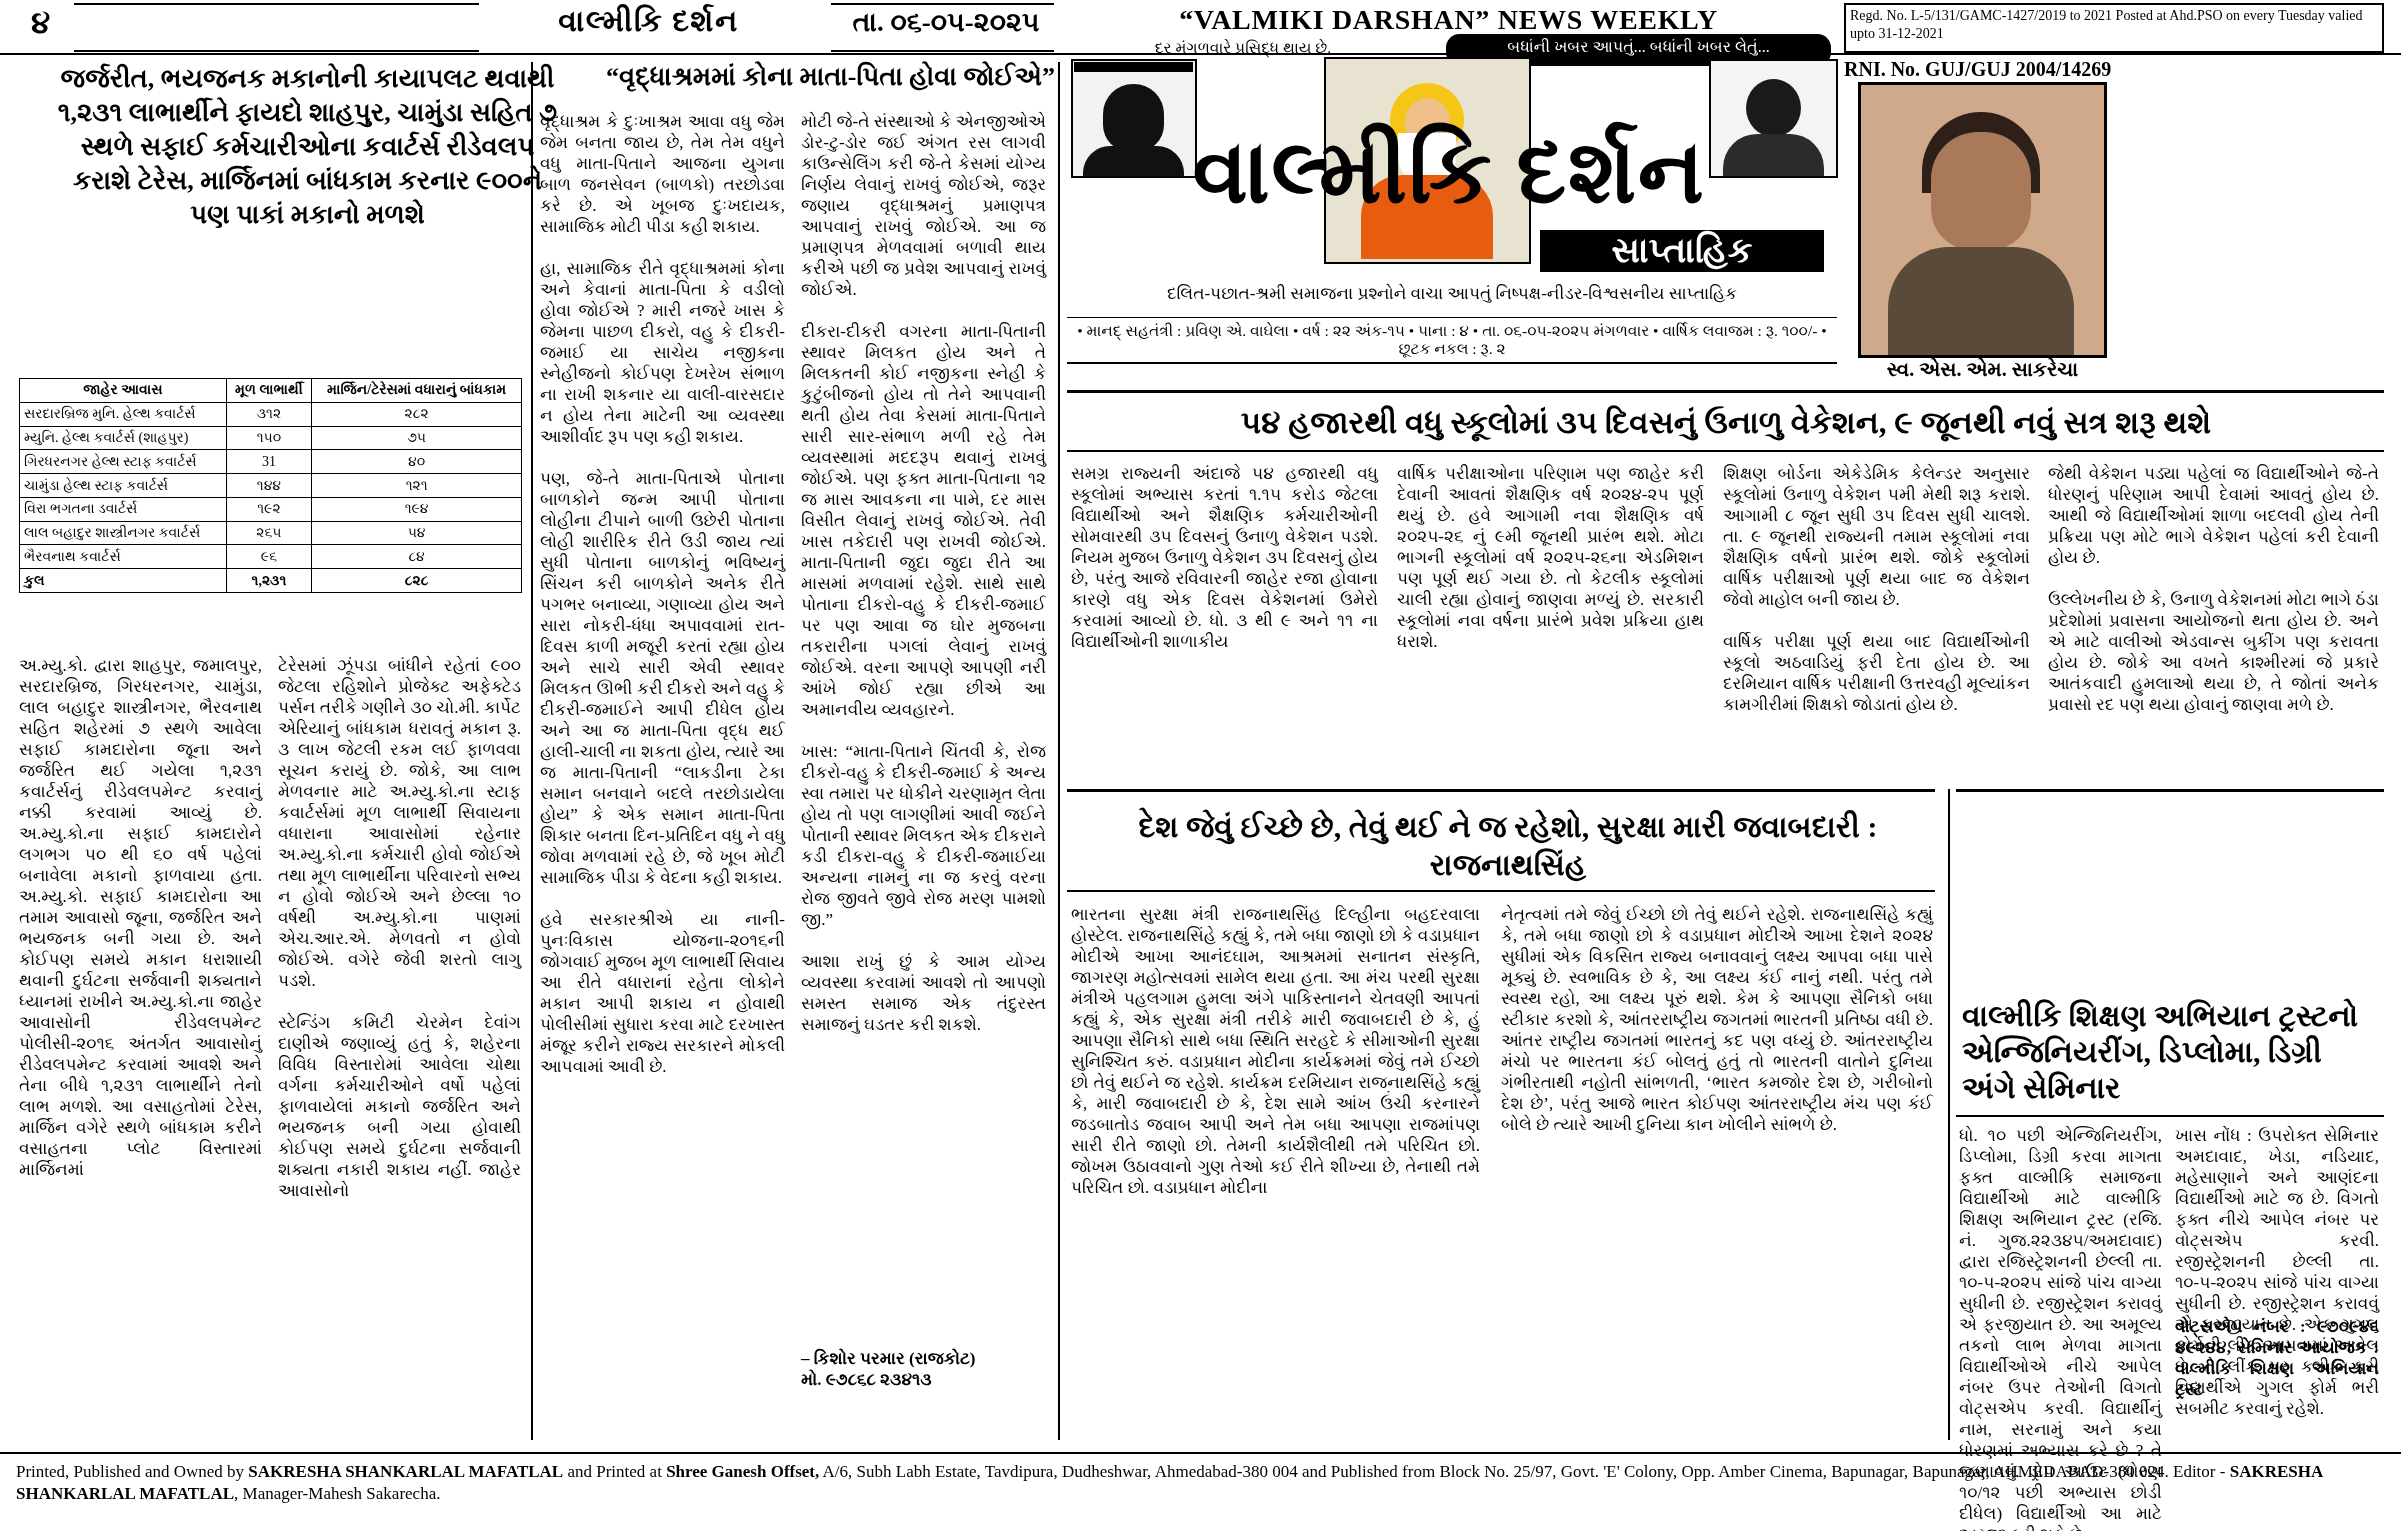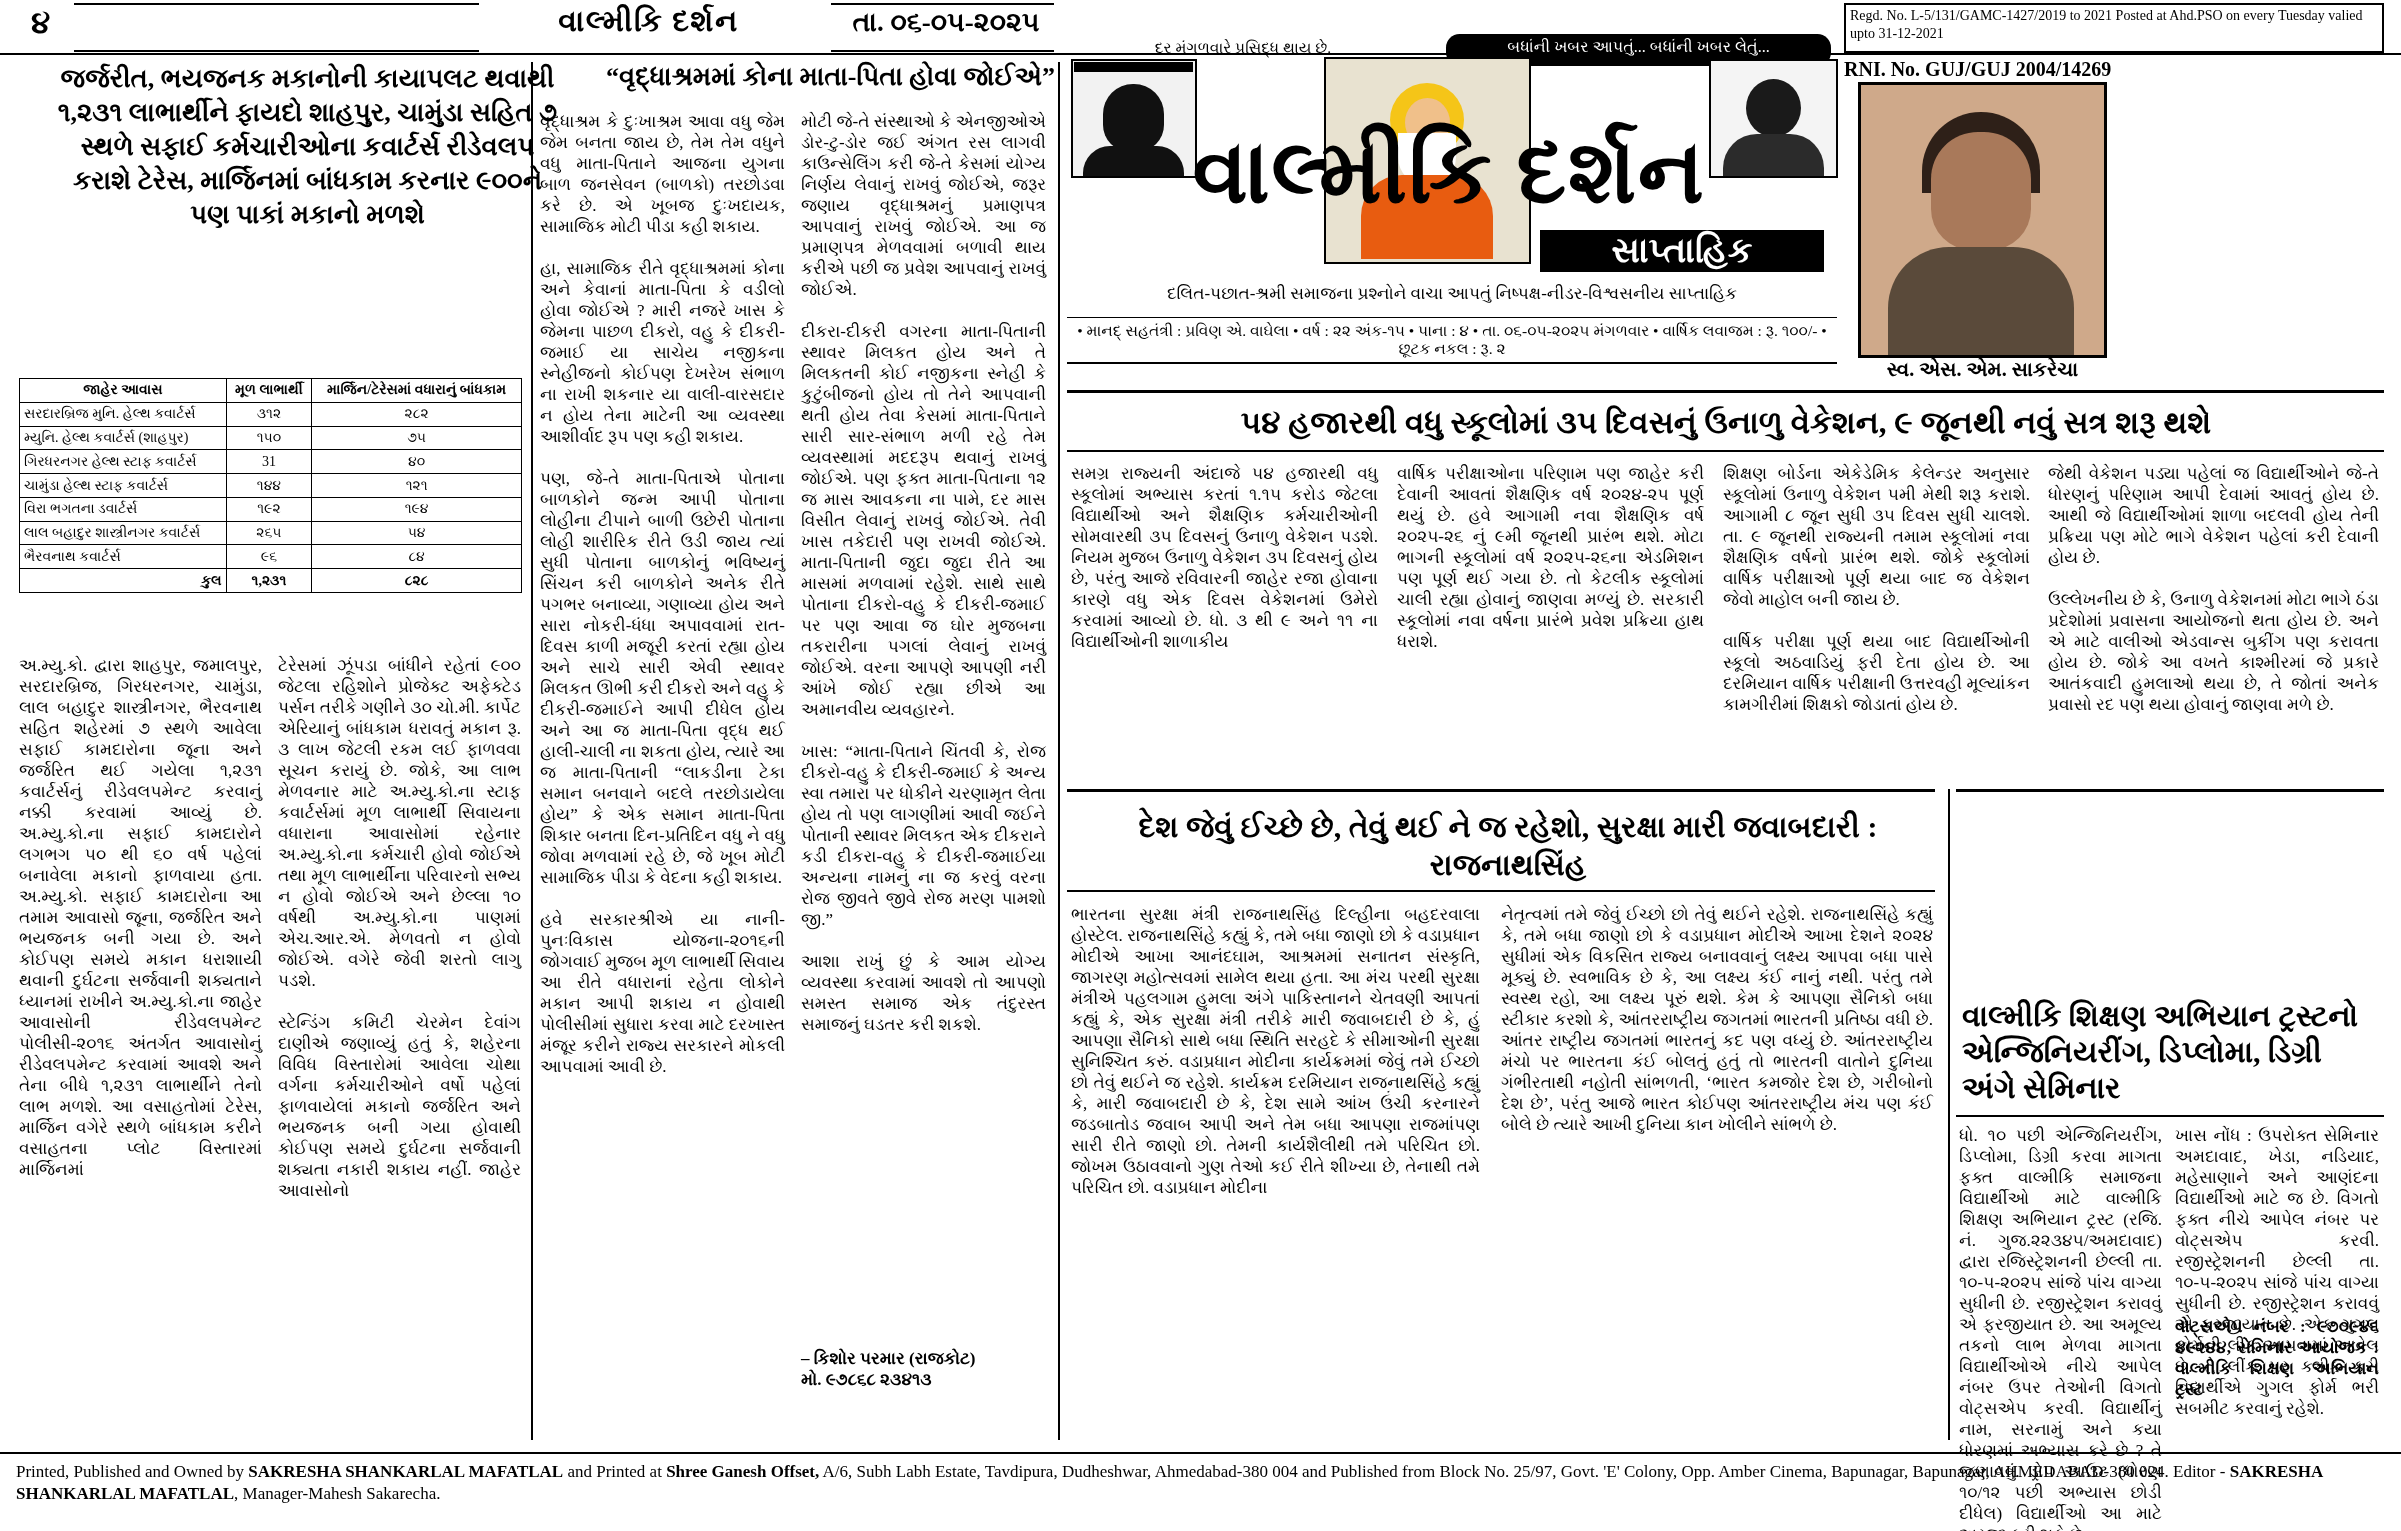--- a/index.html
+++ b/index.html
@@ -1,20 +1,20 @@
 <!DOCTYPE html>
 <html style="font-size:10.8px"><head>
 <meta charset="utf-8">
 <style>
   html,body{margin:0;padding:0;background:#fff;}
   body{width:2401px;height:1531px;font-family:"Liberation Serif",serif;color:#000;}
   .page{position:relative;width:2401px;height:1531px;overflow:hidden;background:#fff;}
 
   
-  .bold{font-weight:bold;text-align:right;}
+  .bold{font-weight:bold;}
   .center{text-align:center;}
 
   
   .topstrip{position:absolute;left:0;top:0;width:2401px;height:53px;border-bottom:2px solid #000;}
   .pagenum{position:absolute;left:13.5px;top:5.4px;width:54px;font-size:31px;font-weight:bold;text-align:center;}
   .leftrule{position:absolute;left:74px;top:2.7px;width:405px;height:45px;border-top:2.7px solid #000;border-bottom:2.7px solid #000;}
   .mastheadsmall{position:absolute;left:473px;top:4px;width:351px;font-size:30px;font-weight:bold;text-align:center;letter-spacing:1.4px;}
   .daterule{position:absolute;left:831px;top:2.7px;width:223px;height:45px;border-top:2.7px solid #000;border-bottom:2.7px solid #000;}
   .datetext{position:absolute;left:838px;top:6.8px;width:216px;font-size:27px;font-weight:bold;text-align:center;}
 
@@ -79,20 +79,24 @@
 
 <div class="page">
 
   <div class="topstrip">
     <div class="pagenum">૪</div>
     <div class="leftrule"></div>
     <div class="mastheadsmall">વાલ્મીકિ દર્શન</div>
     <div class="daterule"></div>
     <div class="datetext">તા. ૦૬-૦૫-૨૦૨૫</div>
 
+    <div class="wtitle">
+      <span>“VALMIKI DARSHAN”</span>
+      <span>NEWS WEEKLY</span>
+    </div>
     <div class="regdbox">Regd. No. L-5/131/GAMC-1427/2019 to 2021 Posted at Ahd.PSO on every Tuesday valied upto 31-12-2021</div>
   </div>
 
   <div class="rnitext">RNI. No. GUJ/GUJ 2004/14269</div>
 
   <div class="tagline">દર મંગળવારે પ્રસિદ્ધ થાય છે.</div>
   <div class="badge">બધાંની ખબર આપતું... બધાંની ખબર લેતું...</div>
 
   <div class="ambedkar">
     <div class="amb-cap"></div>

